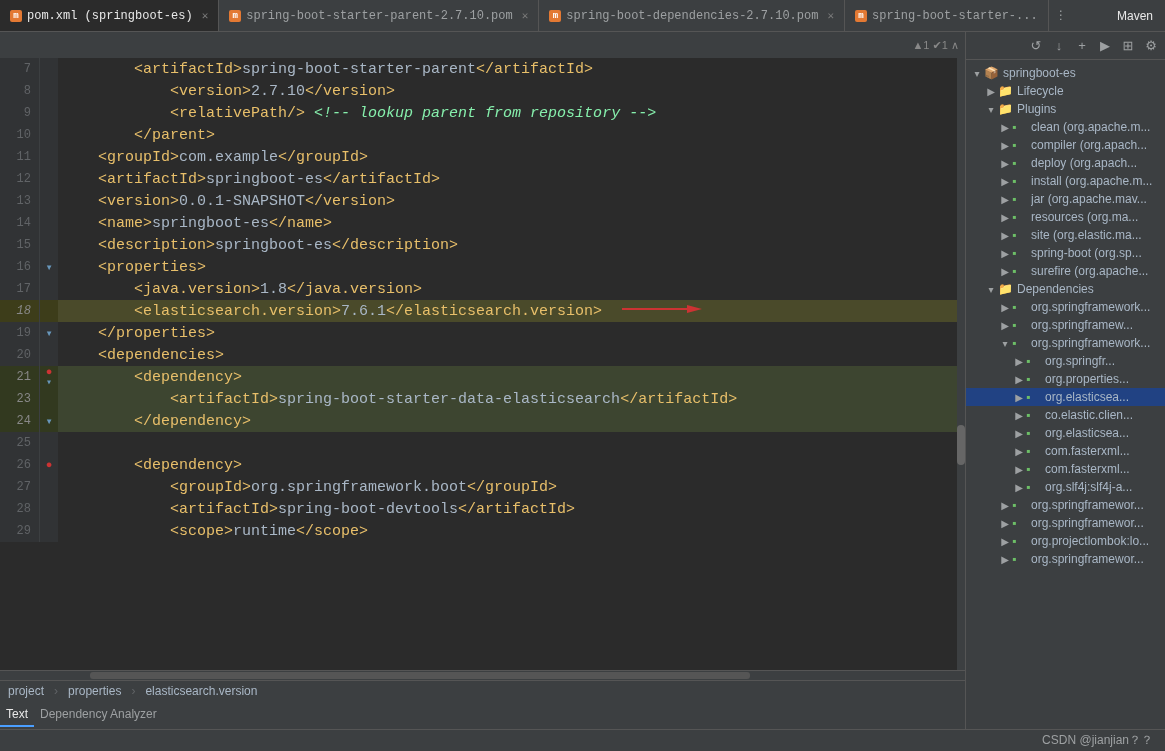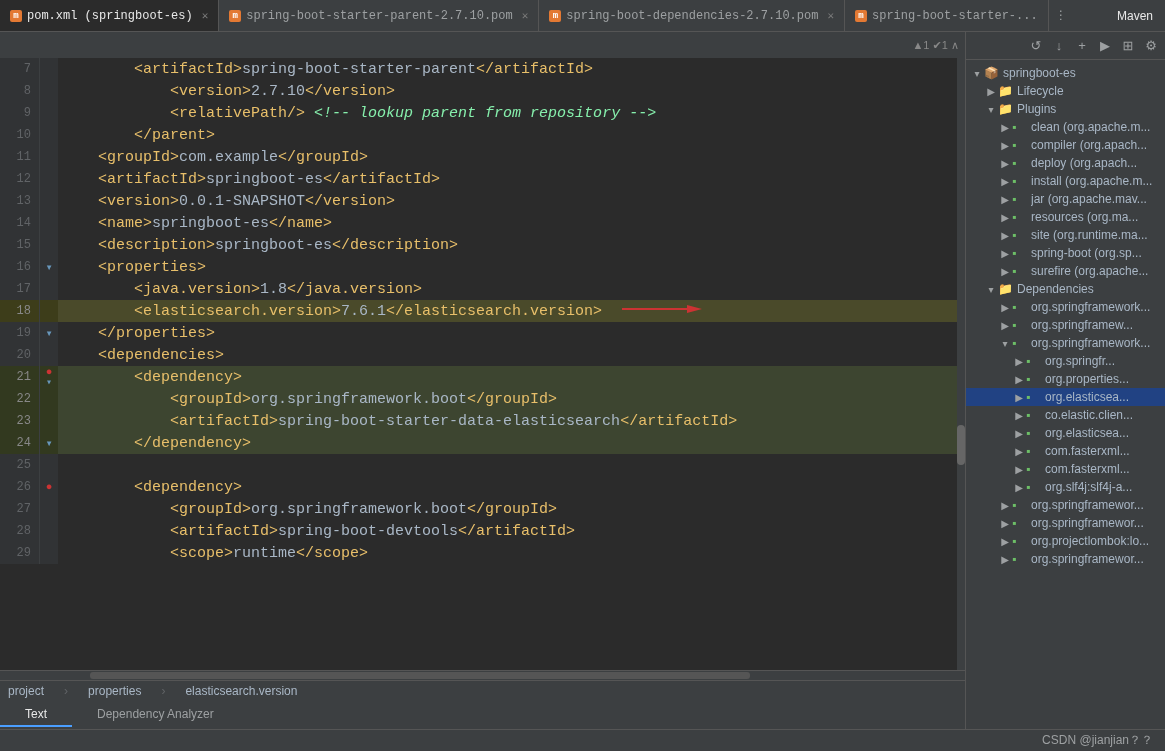--- a/index.html
+++ b/index.html
@@ -151,20 +151,21 @@
 
     
     .line-highlighted {
       background: #4a4a2a !important;
     }
     .line-highlighted .line-content {
       background: #4a4a2a;
     }
     .line-highlighted .line-num {
       background: #3d3d1a;
+      font-style: italic;
     }
 
     
     .error-marker {
       color: #ff5555;
       font-size: 11px;
     }
 
     
     .bottom-panel {
@@ -173,38 +174,38 @@
       background: #3c3f41;
       border-top: 1px solid #555;
       flex-shrink: 0;
     }
     .breadcrumb-bar {
       display: flex;
       align-items: center;
       padding: 3px 8px;
       font-size: 12px;
       color: #9da0a2;
-      gap: 20px;
+      gap: 10px;
       font-family: sans-serif;
     }
     .breadcrumb-sep {
       color: #606366;
     }
     .breadcrumb-item {
       color: #a9b7c6;
       cursor: pointer;
     }
     .tabs-bottom {
       display: flex;
       align-items: center;
       height: 28px;
       background: #3c3f41;
     }
     .bottom-tab {
-      padding: 4px 25px;
+      padding: 4px 6px;
       font-size: 12px;
       color: #9da0a2;
       cursor: pointer;
       font-family: sans-serif;
       border-bottom: 2px solid transparent;
     }
     .bottom-tab.active {
       color: #e8e8e8;
       border-bottom: 2px solid #4a9eff;
     }
@@ -446,25 +447,20 @@
 
         <div class="code-line" style="background:#3d4530;">
           <span class="line-num" style="background:#32391f;color:#888;">21</span>
           <span class="line-gutter" style="background:#32391f;">
             <span class="error-marker" style="color:#cc3333;font-size:11px;font-weight:bold;">●</span>
             <span style="color:#6897bb;font-size:10px;display:block;margin-top:-2px;">▾</span>
           </span>
           <span class="line-content" style="background:#3d4530;">        <span class="tag">&lt;dependency&gt;</span></span>
         </div>
 
-        <div class="code-line" style="background:#3d4530;">
-          <span class="line-num" style="background:#32391f;color:#888;">22</span>
-          <span class="line-gutter" style="background:#32391f;"></span>
-          <span class="line-content" style="background:#3d4530;">            <span class="tag">&lt;groupId&gt;</span><span class="text-content">org.springframework.boot</span><span class="tag">&lt;/groupId&gt;</span></span>
-        </div>
 
         <div class="code-line" style="background:#3d4530;">
           <span class="line-num" style="background:#32391f;color:#888;">23</span>
           <span class="line-gutter" style="background:#32391f;"></span>
           <span class="line-content" style="background:#3d4530;">            <span class="tag">&lt;artifactId&gt;</span><span class="text-content">spring-boot-starter-data-elasticsearch</span><span class="tag">&lt;/artifactId&gt;</span></span>
         </div>
 
         <div class="code-line" style="background:#3d4530;">
           <span class="line-num" style="background:#32391f;color:#888;">24</span>
           <span class="line-gutter" style="background:#32391f;color:#6897bb;font-size:12px;">▾</span>
@@ -597,21 +593,21 @@
       <div class="tree-item">
         <span class="tree-indent" style="width:32px;"></span>
         <span class="tree-arrow">▶</span>
         <span class="tree-icon dep-icon" style="color:#6dbf67;">▪</span>
         <span class="tree-label">resources (org.ma...</span>
       </div>
       <div class="tree-item">
         <span class="tree-indent" style="width:32px;"></span>
         <span class="tree-arrow">▶</span>
         <span class="tree-icon dep-icon" style="color:#6dbf67;">▪</span>
-        <span class="tree-label">site (org.runtime.ma...</span>
+        <span class="tree-label">site (org.elastic.ma...</span>
       </div>
       <div class="tree-item">
         <span class="tree-indent" style="width:32px;"></span>
         <span class="tree-arrow">▶</span>
         <span class="tree-icon dep-icon" style="color:#6dbf67;">▪</span>
         <span class="tree-label">spring-boot (org.sp...</span>
       </div>
       <div class="tree-item">
         <span class="tree-indent" style="width:32px;"></span>
         <span class="tree-arrow">▶</span>

